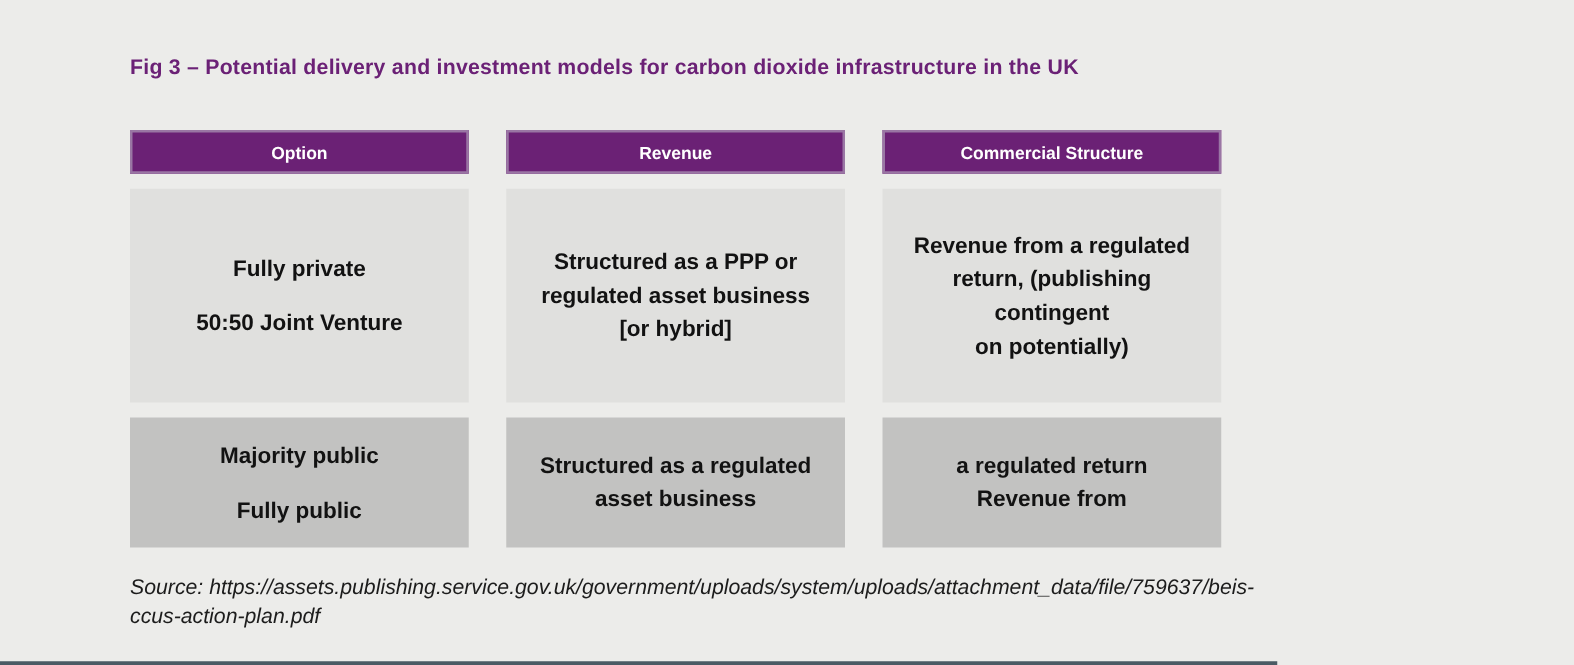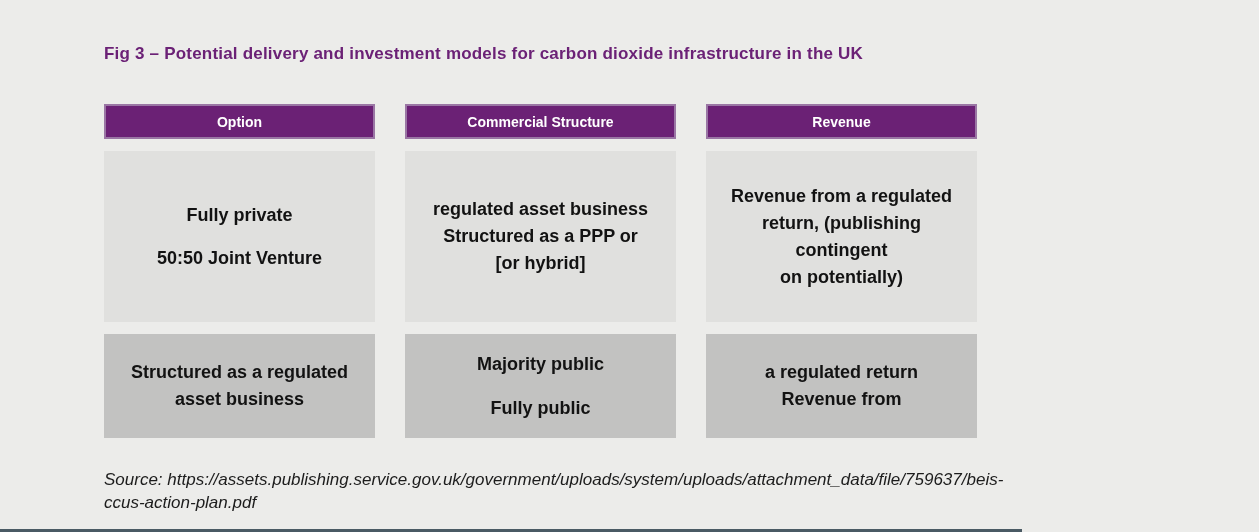--- a/index.html
+++ b/index.html
@@ -25,67 +25,67 @@
     display:flex;flex-direction:column;align-items:center;justify-content:center;
     text-align:center;font-weight:700;font-size:18px;color:#121212;
     padding:0 10px;box-sizing:border-box;
   }
   .cell.light{background:#E0E0DE;}
   .cell.dark{background:#C2C2C1;}
   .ln{line-height:27px;}
   .ln.wide{line-height:43px;}
   .dark .ln.wide{line-height:44px;}
   .source{
-    position:absolute;left:104px;top:468px;margin:0;
+    position:absolute;left:104px;top:458px;margin:0;
     font-style:italic;font-size:17px;line-height:23px;color:#1C1C1C;
   }
   .src-line{display:block;white-space:nowrap;}
   .bottom-rule{
     position:absolute;left:0;bottom:0;width:100%;height:3px;background:#4A5A64;
   }
 </style>
 </head>
 <body>
 
 <div class="canvas">
 
   <h1 class="title">Fig 3 – Potential delivery and investment models for carbon dioxide infrastructure in the UK</h1>
 
   <div class="grid">
 
     <div class="hdr">Option</div>
+    <div class="hdr">Revenue</div>
     <div class="hdr">Commercial Structure</div>
-    <div class="hdr">Revenue</div>
 
     <div class="cell light">
       <div class="ln wide">Fully private</div>
       <div class="ln wide">50:50 Joint Venture</div>
     </div>
 
     <div class="cell light">
+      <div class="ln">Structured as a PPP or</div>
       <div class="ln">regulated asset business</div>
-      <div class="ln">Structured as a PPP or</div>
       <div class="ln">[or hybrid]</div>
     </div>
 
     <div class="cell light">
       <div class="ln">Revenue from a regulated</div>
       <div class="ln">return, (publishing</div>
       <div class="ln">contingent</div>
       <div class="ln">on potentially)</div>
     </div>
 
     <div class="cell dark">
-      <div class="ln">Structured as a regulated</div>
-      <div class="ln">asset business</div>
+      <div class="ln wide">Majority public</div>
+      <div class="ln wide">Fully public</div>
     </div>
 
     <div class="cell dark">
-      <div class="ln wide">Majority public</div>
-      <div class="ln wide">Fully public</div>
+      <div class="ln">Structured as a regulated</div>
+      <div class="ln">asset business</div>
     </div>
 
     <div class="cell dark">
       <div class="ln">a regulated return</div>
       <div class="ln">Revenue from</div>
     </div>
 
   </div>
 
   <p class="source">

